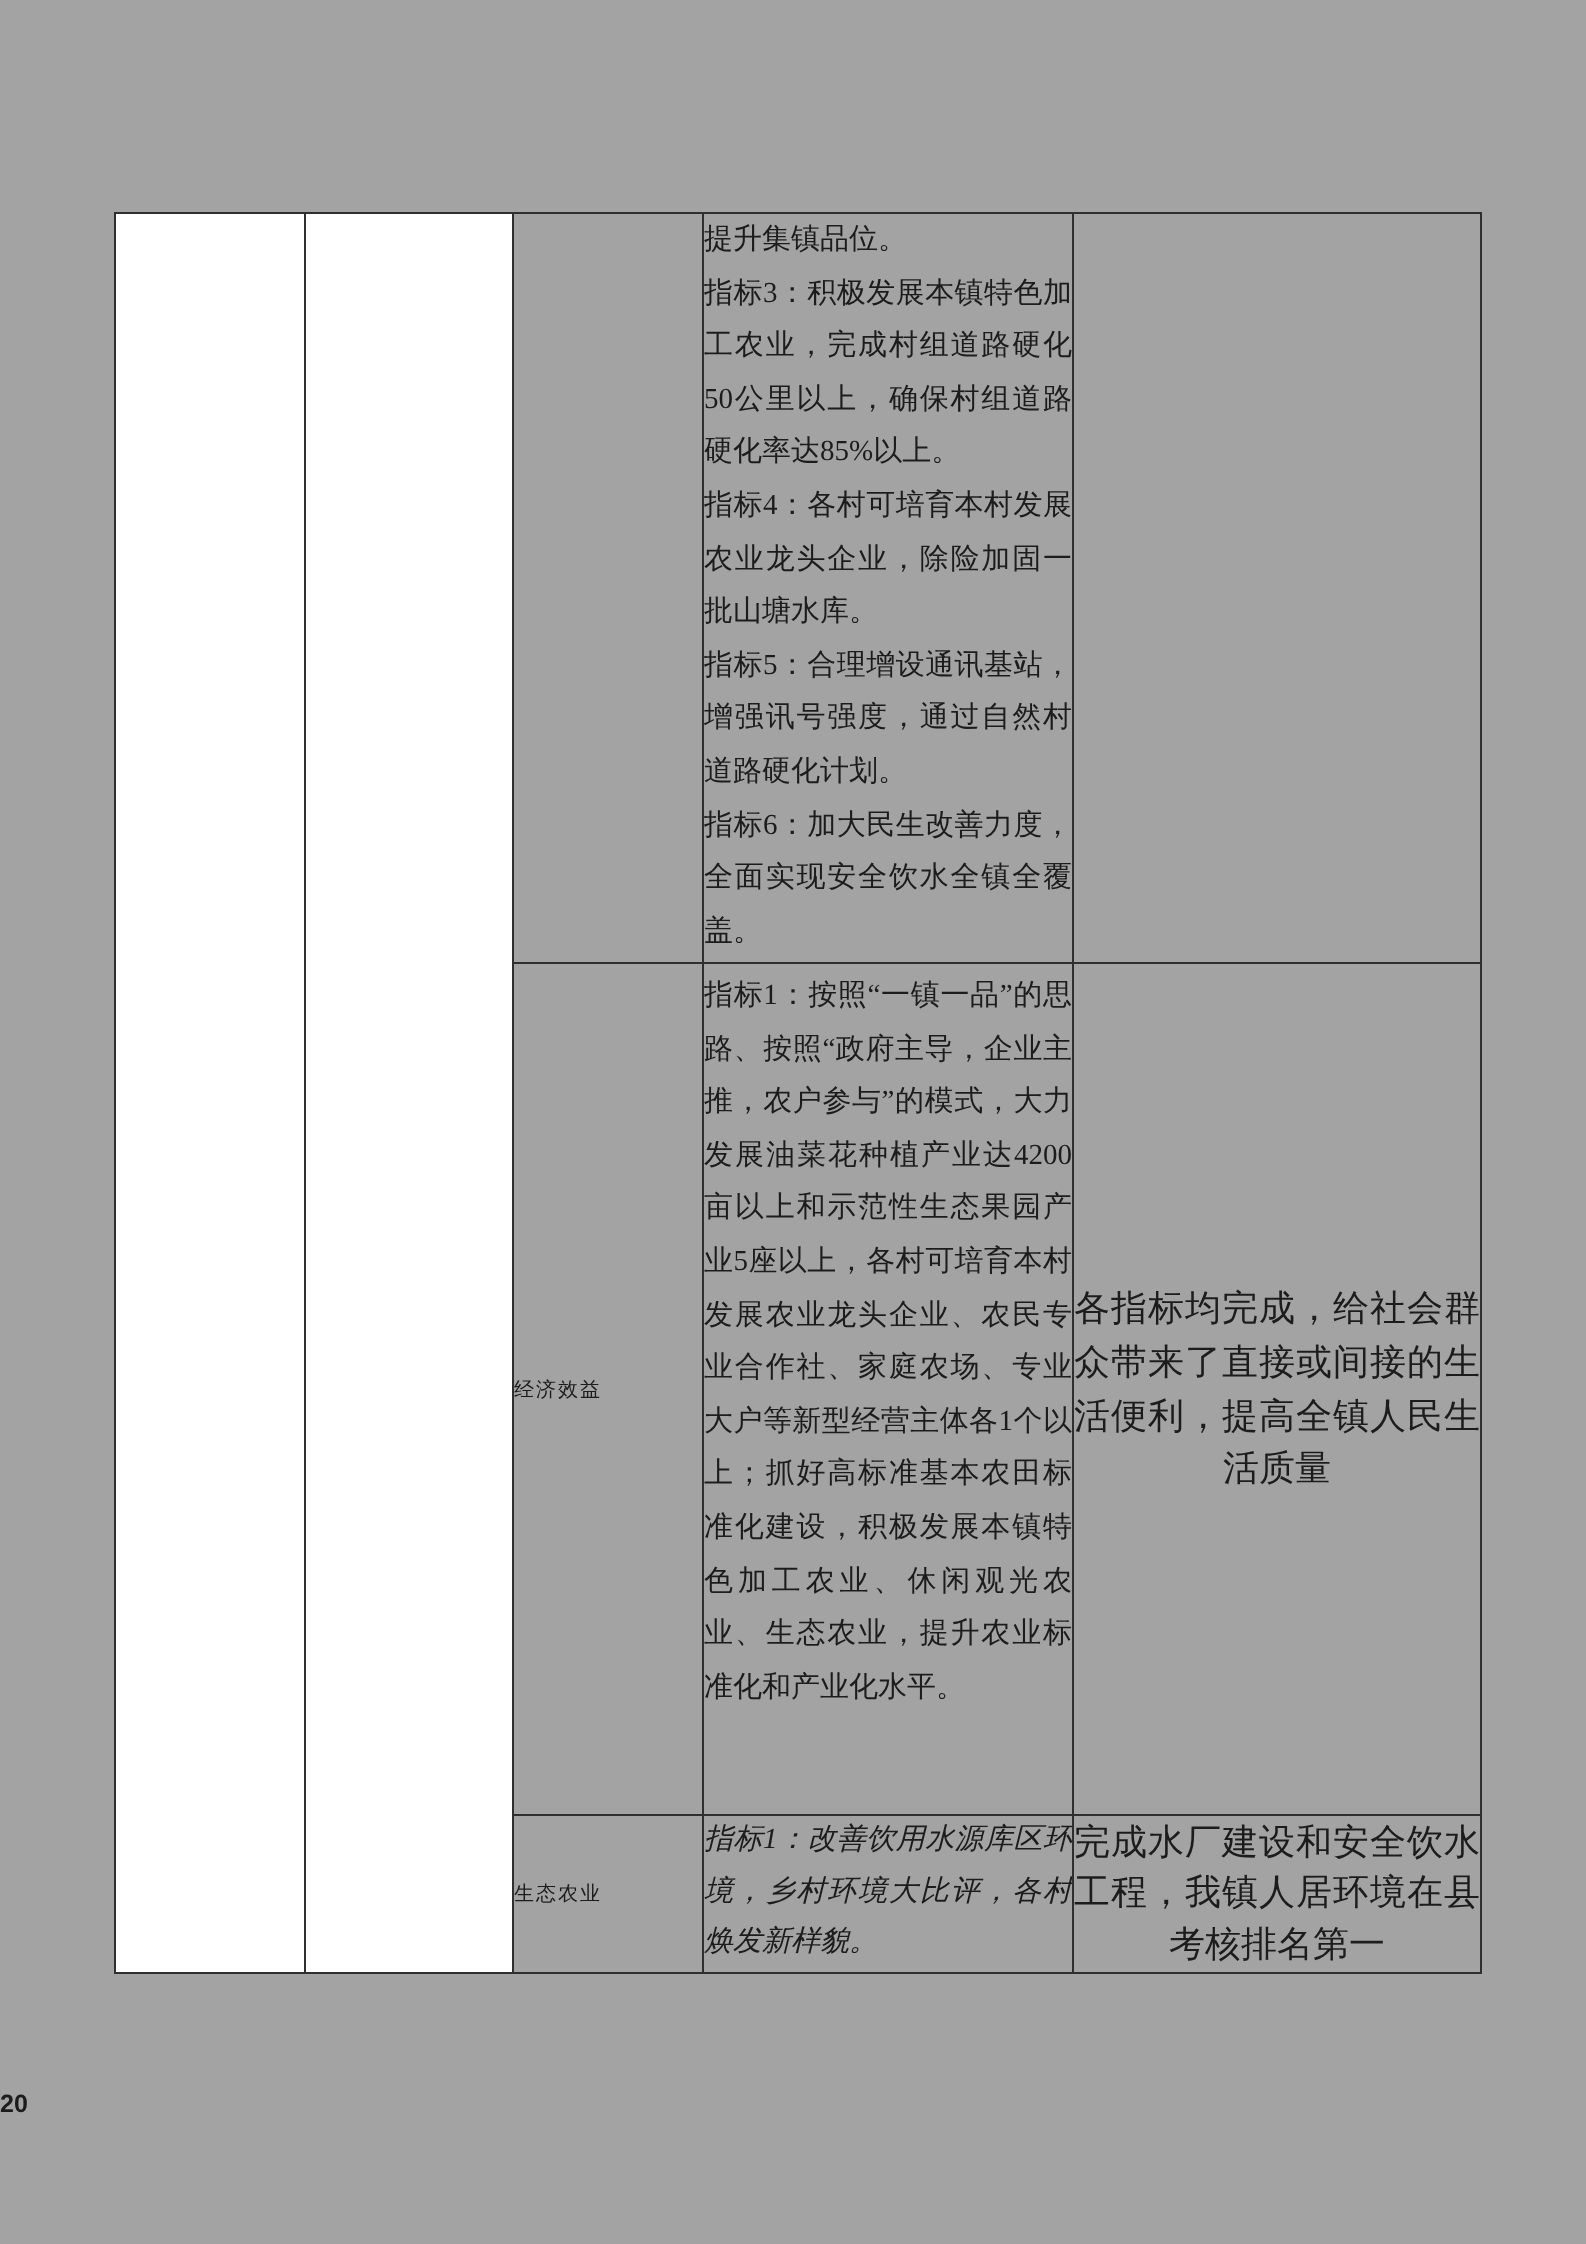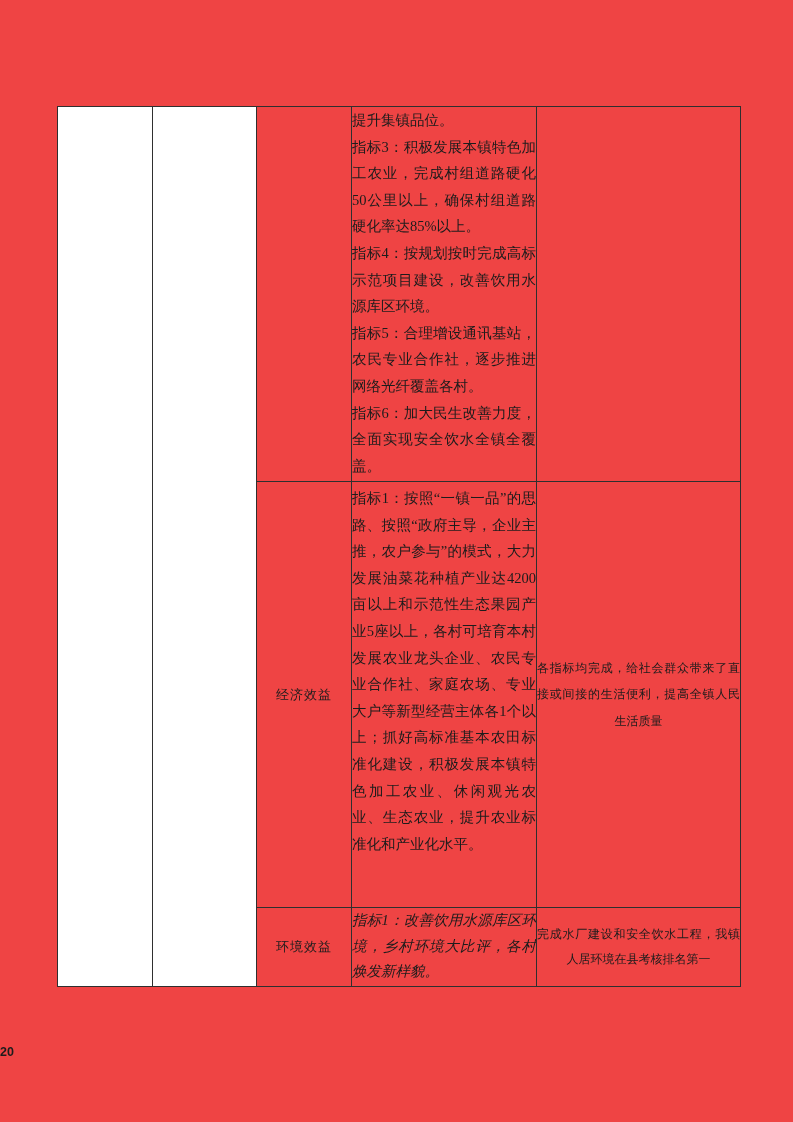--- a/index.html
+++ b/index.html
@@ -4,21 +4,21 @@
 <style>
   html, body {
     margin: 0;
     padding: 0;
     background: #ffffff;
   }
   .page {
     position: relative;
     width: 793px;
     height: 1122px;
-    background: #ef4444;
+    background: #a3a3a3;
     overflow: hidden;
     font-family: "Liberation Serif", "DejaVu Serif", serif;
     color: #1c1c1c;
   }
   table.doc {
     position: absolute;
     left: 57px;
     top: 106px;
     width: 683px;
     border-collapse: collapse;
@@ -29,43 +29,42 @@
     padding: 0;
     overflow: hidden;
   }
   tr.row-1 { height: 375px; }
   tr.row-2 { height: 426px; }
   tr.row-3 { height: 79px; }
 
   td.cell-spacer { background: #ffffff; }
 
   td.cell-label {
-    text-align: center;
     vertical-align: middle;
-    font-size: 13px;
+    font-size: 10px;
     letter-spacing: 1px;
     padding: 0 2px;
   }
   td.cell-ind {
     vertical-align: top;
     padding: 0 3px;
   }
   td.cell-ind .para {
     margin: 0;
     font-size: 14.5px;
     line-height: 26.6px;
     text-align: justify;
     text-justify: inter-character;
   }
   tr.row-2 td.cell-ind { padding-top: 3px; }
   tr.row-3 td.cell-ind .para { line-height: 25.5px; font-style: italic; }
 
   td.cell-res {
     vertical-align: middle;
-    font-size: 12px;
+    font-size: 18px;
     line-height: 26.6px;
     text-align: justify;
     text-align-last: center;
     text-justify: inter-character;
     padding: 0 4px;
   }
   tr.row-3 td.cell-res { line-height: 25.5px; }
 
   .page-num {
     position: absolute;
@@ -93,35 +92,35 @@
       <col style="width:204px">
     </colgroup>
     <tbody>
         <tr class="row-1">
       <td class="cell-spacer" rowspan="3"></td>
       <td class="cell-spacer" rowspan="3"></td>
       <td class="cell-label"></td>
       <td class="cell-ind">
             <p class="para">提升集镇品位。</p>
             <p class="para">指标3：积极发展本镇特色加工农业，完成村组道路硬化50公里以上，确保村组道路硬化率达85%以上。</p>
-            <p class="para">指标4：按规划按时完成高标示范项目建设，改善饮用水源库区环境。</p>
-            <p class="para">指标5：合理增设通讯基站，农民专业合作社，逐步推进网络光纤覆盖各村。</p>
+            <p class="para">指标4：各村可培育本村发展农业龙头企业，除险加固一批山塘水库。</p>
+            <p class="para">指标5：合理增设通讯基站，增强讯号强度，通过自然村道路硬化计划。</p>
             <p class="para">指标6：加大民生改善力度，全面实现安全饮水全镇全覆盖。</p>
           </td>
       <td class="cell-res"></td>
     </tr>
     <tr class="row-2">
       <td class="cell-label">经济效益</td>
       <td class="cell-ind">
             <p class="para">指标1：按照“一镇一品”的思路、按照“政府主导，企业主推，农户参与”的模式，大力发展油菜花种植产业达4200亩以上和示范性生态果园产业5座以上，各村可培育本村发展农业龙头企业、农民专业合作社、家庭农场、专业大户等新型经营主体各1个以上；抓好高标准基本农田标准化建设，积极发展本镇特色加工农业、休闲观光农业、生态农业，提升农业标准化和产业化水平。</p>
           </td>
       <td class="cell-res">各指标均完成，给社会群众带来了直接或间接的生活便利，提高全镇人民生活质量</td>
     </tr>
     <tr class="row-3">
-      <td class="cell-label">环境效益</td>
+      <td class="cell-label">生态农业</td>
       <td class="cell-ind">
             <p class="para">指标1：改善饮用水源库区环境，乡村环境大比评，各村焕发新样貌。</p>
           </td>
       <td class="cell-res">完成水厂建设和安全饮水工程，我镇人居环境在县考核排名第一</td>
     </tr>
   </tbody>
     </table>
 
   <div class="page-num">20</div>
 

